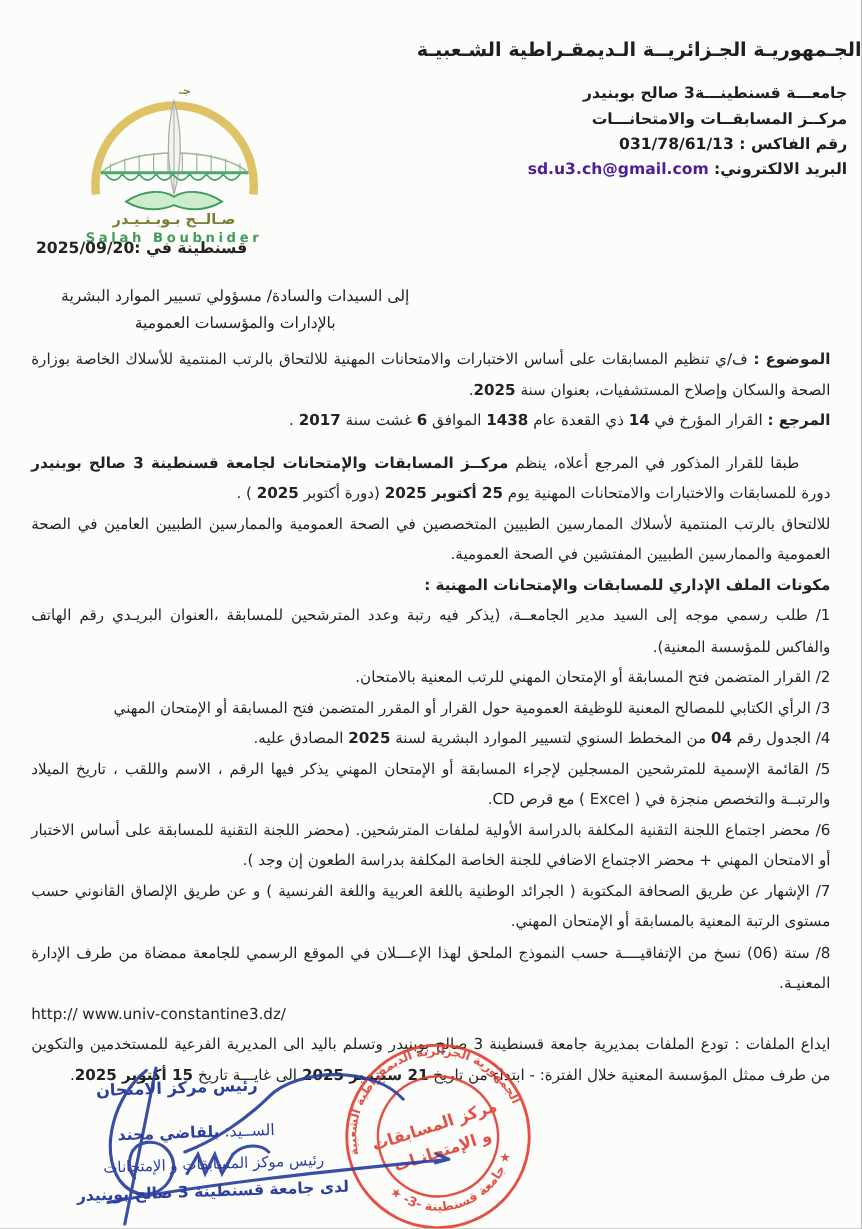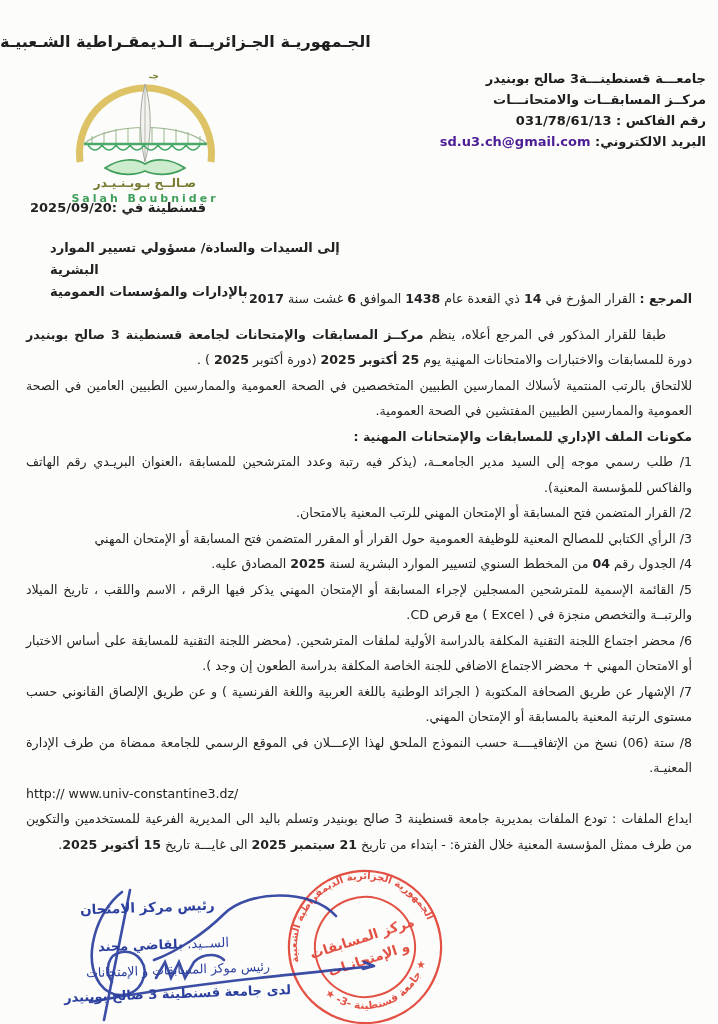--- a/index.html
+++ b/index.html
@@ -3,39 +3,39 @@
 <meta charset="utf-8">
 <style>
   html,body{margin:0;padding:0;background:#888;}
   .page{
     position:relative;width:718px;height:1024px;margin:0 auto;
     background:#fcfcfa;overflow:hidden;direction:rtl;
     font-family:"DejaVu Sans",sans-serif;color:#232323;
   }
   
   .doc-title{
-    position:absolute;top:32px;left:0;right:0;text-align:left;
+    position:absolute;top:32px;left:0;right:0;text-align:right;
     font-size:16px;font-weight:bold;letter-spacing:.4px;color:#1e1e1e;
   }
   .hdr{
     position:absolute;top:68px;right:12px;text-align:right;
     font-weight:bold;font-size:13px;line-height:21px;color:#1e1e1e;
   }
   .hdr .email-val{color:#4c1d95;}
   .num{direction:ltr;unicode-bidi:embed;}
   
   .logo{position:absolute;top:72px;left:56px;width:178px;text-align:center;}
   .logo svg{display:block;margin:0 auto;}
   .logo-ar{color:#7a7c33;font-weight:bold;font-size:12px;letter-spacing:2px;line-height:15px;}
   .logo-en{color:#3f9e5a;font-weight:bold;font-size:11px;letter-spacing:3px;direction:ltr;line-height:15px;}
   
   .date-line{position:absolute;top:200px;left:30px;font-weight:bold;font-size:13px;}
   .addressee{
-    position:absolute;top:237px;left:50px;width:292px;text-align:left;
-    font-weight:bold;font-size:13px;line-height:22px;
+    position:absolute;top:237px;left:50px;width:292px;text-align:center;
+    font-weight:normal;font-size:13px;line-height:22px;
   }
   
   .body{
     position:absolute;top:286px;right:26px;left:26px;
     font-size:12.6px;line-height:25.5px;text-align:justify;
   }
   .body p{margin:0;}
   .body p.gap{margin-top:10px;}
   .body p.indent{text-indent:26px;}
   .body .b{font-weight:bold;}
@@ -90,20 +90,21 @@
   </div>
 
   <div class="date-line">قسنطينة في :2025/09/20</div>
 
   <div class="addressee">
     <div>إلى السيدات والسادة/ مسؤولي تسيير الموارد البشرية</div>
     <div>بالإدارات والمؤسسات العمومية</div>
   </div>
 
   <div class="body" id="letter-body">
+      <p><span class="b">الموضوع :</span><span> ف/ي تنظيم المسابقات على أساس الاختبارات والامتحانات المهنية للالتحاق بالرتب المنتمية للأسلاك الخاصة بوزارة الصحة والسكان وإصلاح المستشفيات، بعنوان سنة </span><span class="b">2025</span><span>.</span></p>
       <p><span class="b">المرجع :</span><span> القرار المؤرخ في </span><span class="b">14</span><span> ذي القعدة عام </span><span class="b">1438</span><span> الموافق </span><span class="b">6</span><span> غشت سنة </span><span class="b">2017</span><span> .</span></p>
       <p class="indent gap"><span>طبقا للقرار المذكور في المرجع أعلاه، ينظم </span><span class="b">مركــز المسابقات والإمتحانات لجامعة قسنطينة 3 صالح بوبنيدر</span><span> دورة للمسابقات والاختبارات والامتحانات المهنية يوم </span><span class="b">25 أكتوبر 2025</span><span> (دورة أكتوبر </span><span class="b">2025</span><span> ) .</span></p>
       <p><span>للالتحاق بالرتب المنتمية لأسلاك الممارسين الطبيين المتخصصين في الصحة العمومية والممارسين الطبيين العامين في الصحة العمومية والممارسين الطبيين المفتشين في الصحة العمومية.</span></p>
       <p><span class="b">مكونات الملف الإداري للمسابقات والإمتحانات المهنية :</span></p>
       <p><span>1/ طلب رسمي موجه إلى السيد مدير الجامعــة، (يذكر فيه رتبة وعدد المترشحين للمسابقة ،العنوان البريـدي رقم الهاتف والفاكس للمؤسسة المعنية).</span></p>
       <p><span>2/ القرار المتضمن فتح المسابقة أو الإمتحان المهني للرتب المعنية بالامتحان.</span></p>
       <p><span>3/ الرأي الكتابي للمصالح المعنية للوظيفة العمومية حول القرار أو المقرر المتضمن فتح المسابقة أو الإمتحان المهني</span></p>
       <p><span>4/ الجدول رقم </span><span class="b">04</span><span> من المخطط السنوي لتسيير الموارد البشرية لسنة </span><span class="b">2025</span><span> المصادق عليه.</span></p>
       <p><span>5/ القائمة الإسمية للمترشحين المسجلين لإجراء المسابقة أو الإمتحان المهني يذكر فيها  الرقم ، الاسم واللقب ، تاريخ الميلاد والرتبــة والتخصص منجزة في ( Excel ) مع قرص CD.</span></p>
       <p><span>6/ محضر اجتماع اللجنة التقنية المكلفة بالدراسة الأولية لملفات المترشحين. (محضر اللجنة التقنية للمسابقة على أساس الاختبار أو الامتحان المهني + محضر الاجتماع الاضافي للجنة الخاصة المكلفة بدراسة الطعون إن وجد ).</span></p>

